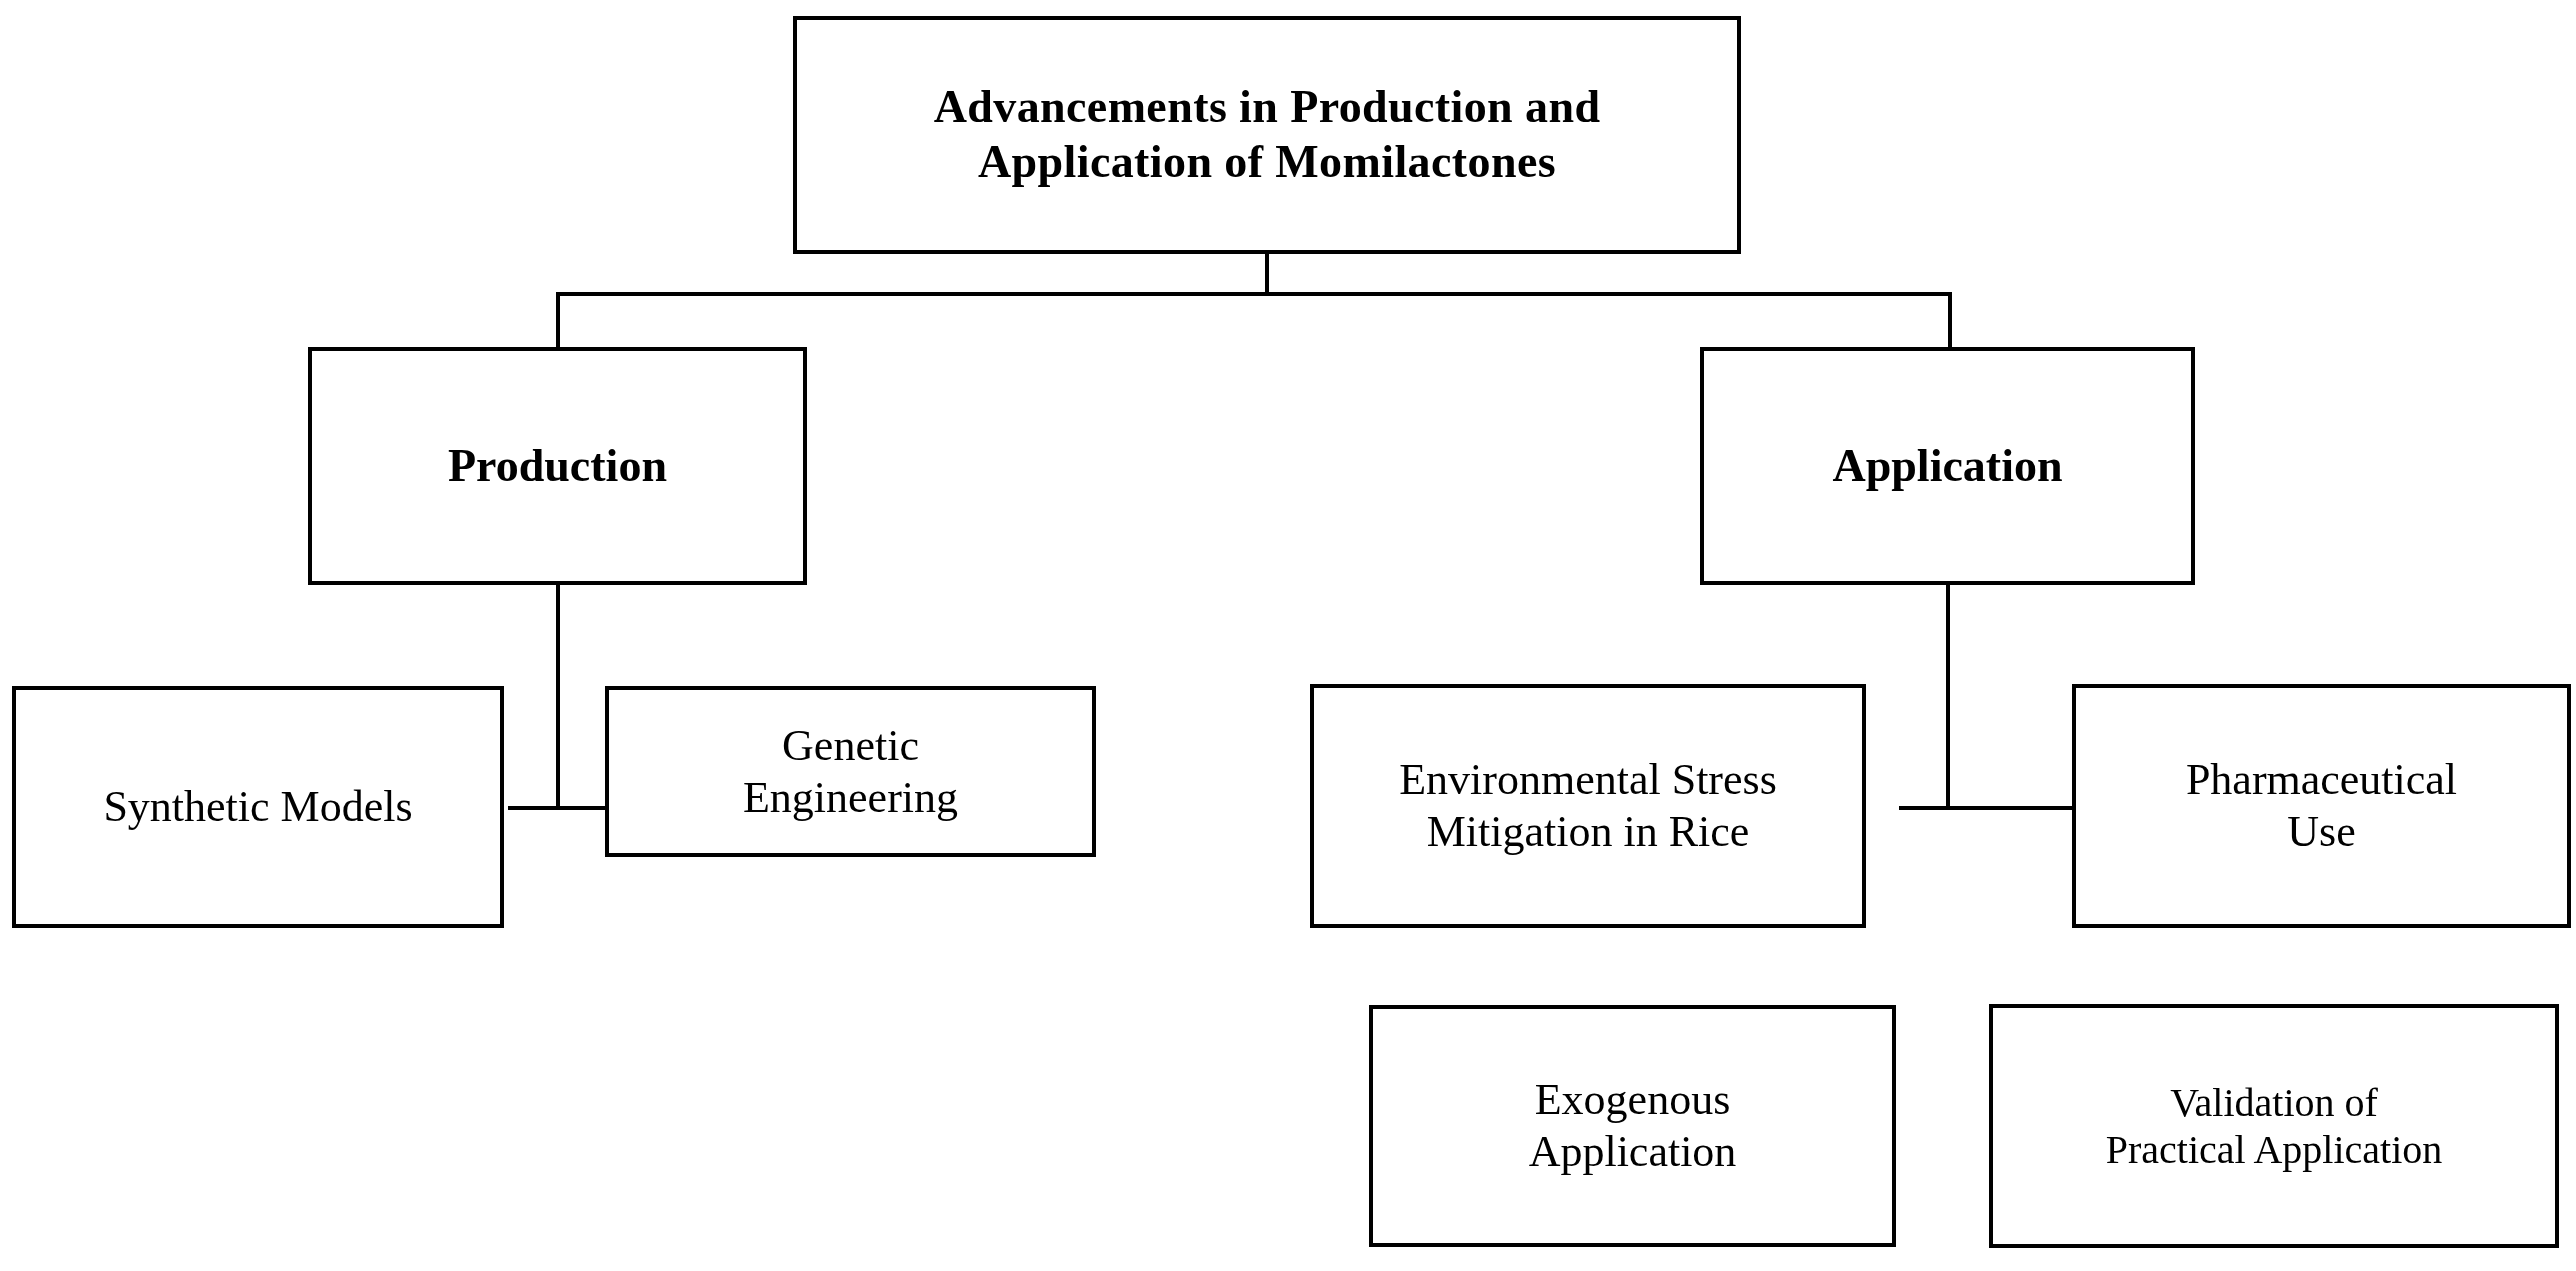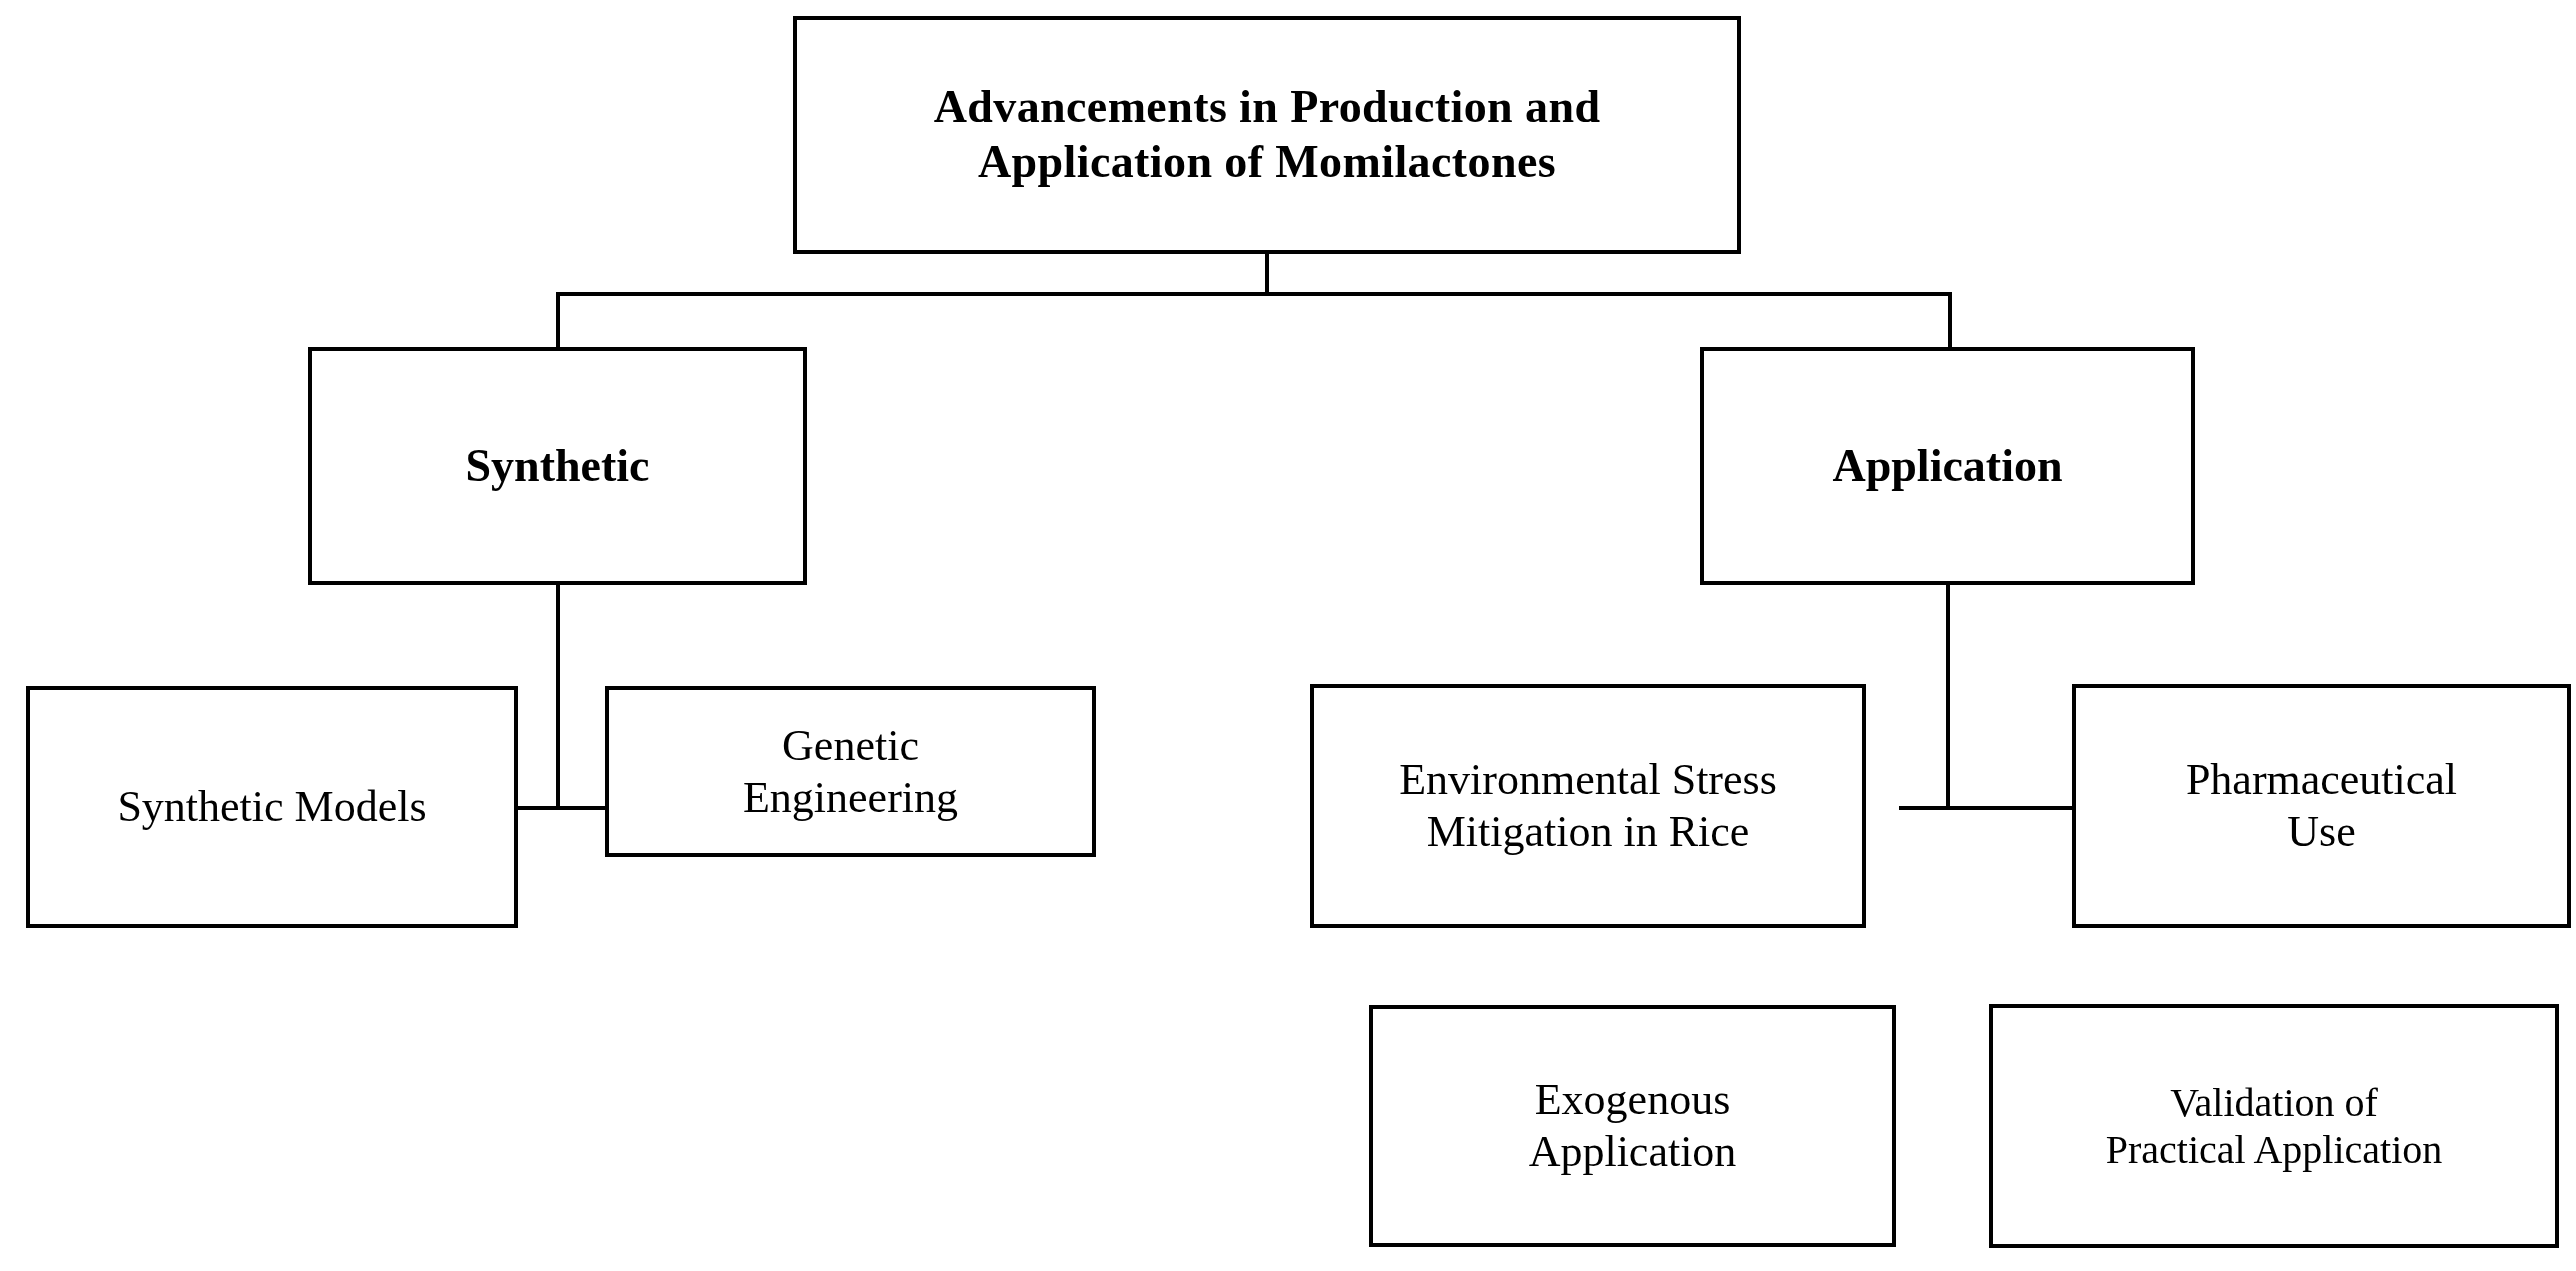--- a/index.html
+++ b/index.html
@@ -56,21 +56,21 @@
   #node-application {
     left: 1700px;
     top: 347px;
     width: 495px;
     height: 238px;
     font-size: 46px;
     font-weight: bold;
   }
   
   #node-synthetic-models {
-    left: 26px;
+    left: 12px;
     top: 686px;
     width: 492px;
     height: 242px;
     font-size: 44px;
   }
   #node-genetic-engineering {
     left: 605px;
     top: 686px;
     width: 491px;
     height: 171px;
@@ -146,21 +146,21 @@
 
   <div class="conn v" id="conn-app-stem"></div>
   <div class="conn h" id="conn-app-bus"></div>
 
   <div class="node" id="node-root">
     <span class="label">Advancements in Production and
 Application of Momilactones</span>
   </div>
 
   <div class="node" id="node-production">
-    <span class="label">Synthetic</span>
+    <span class="label">Production</span>
   </div>
 
   <div class="node" id="node-application">
     <span class="label">Application</span>
   </div>
 
   <div class="node" id="node-synthetic-models">
     <span class="label">Synthetic  Models</span>
   </div>
 

